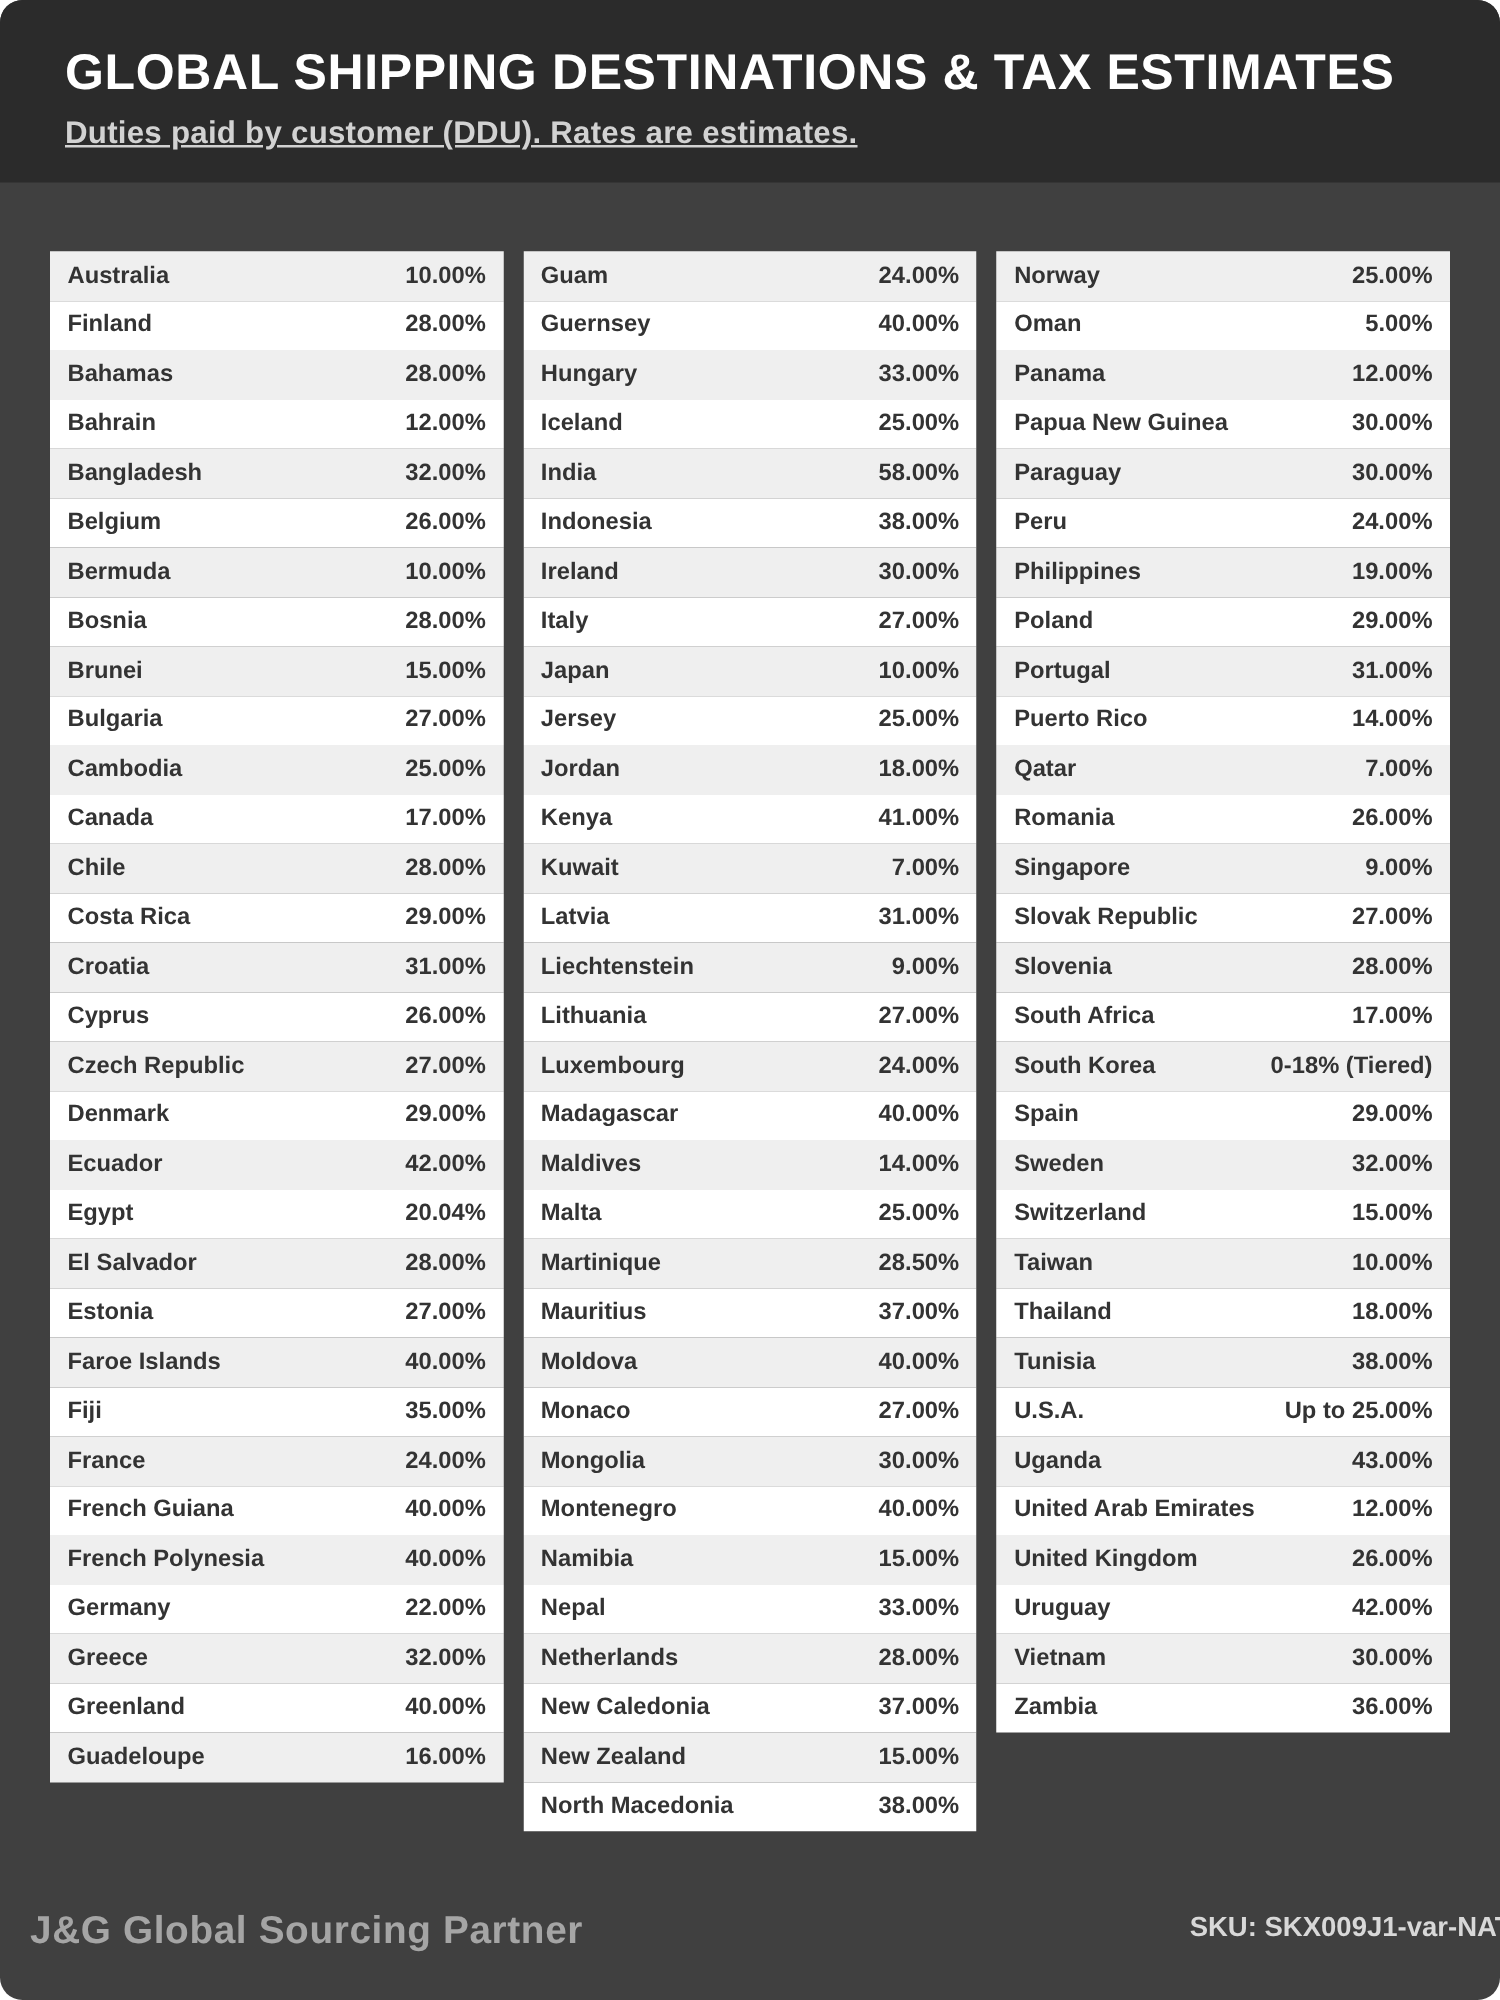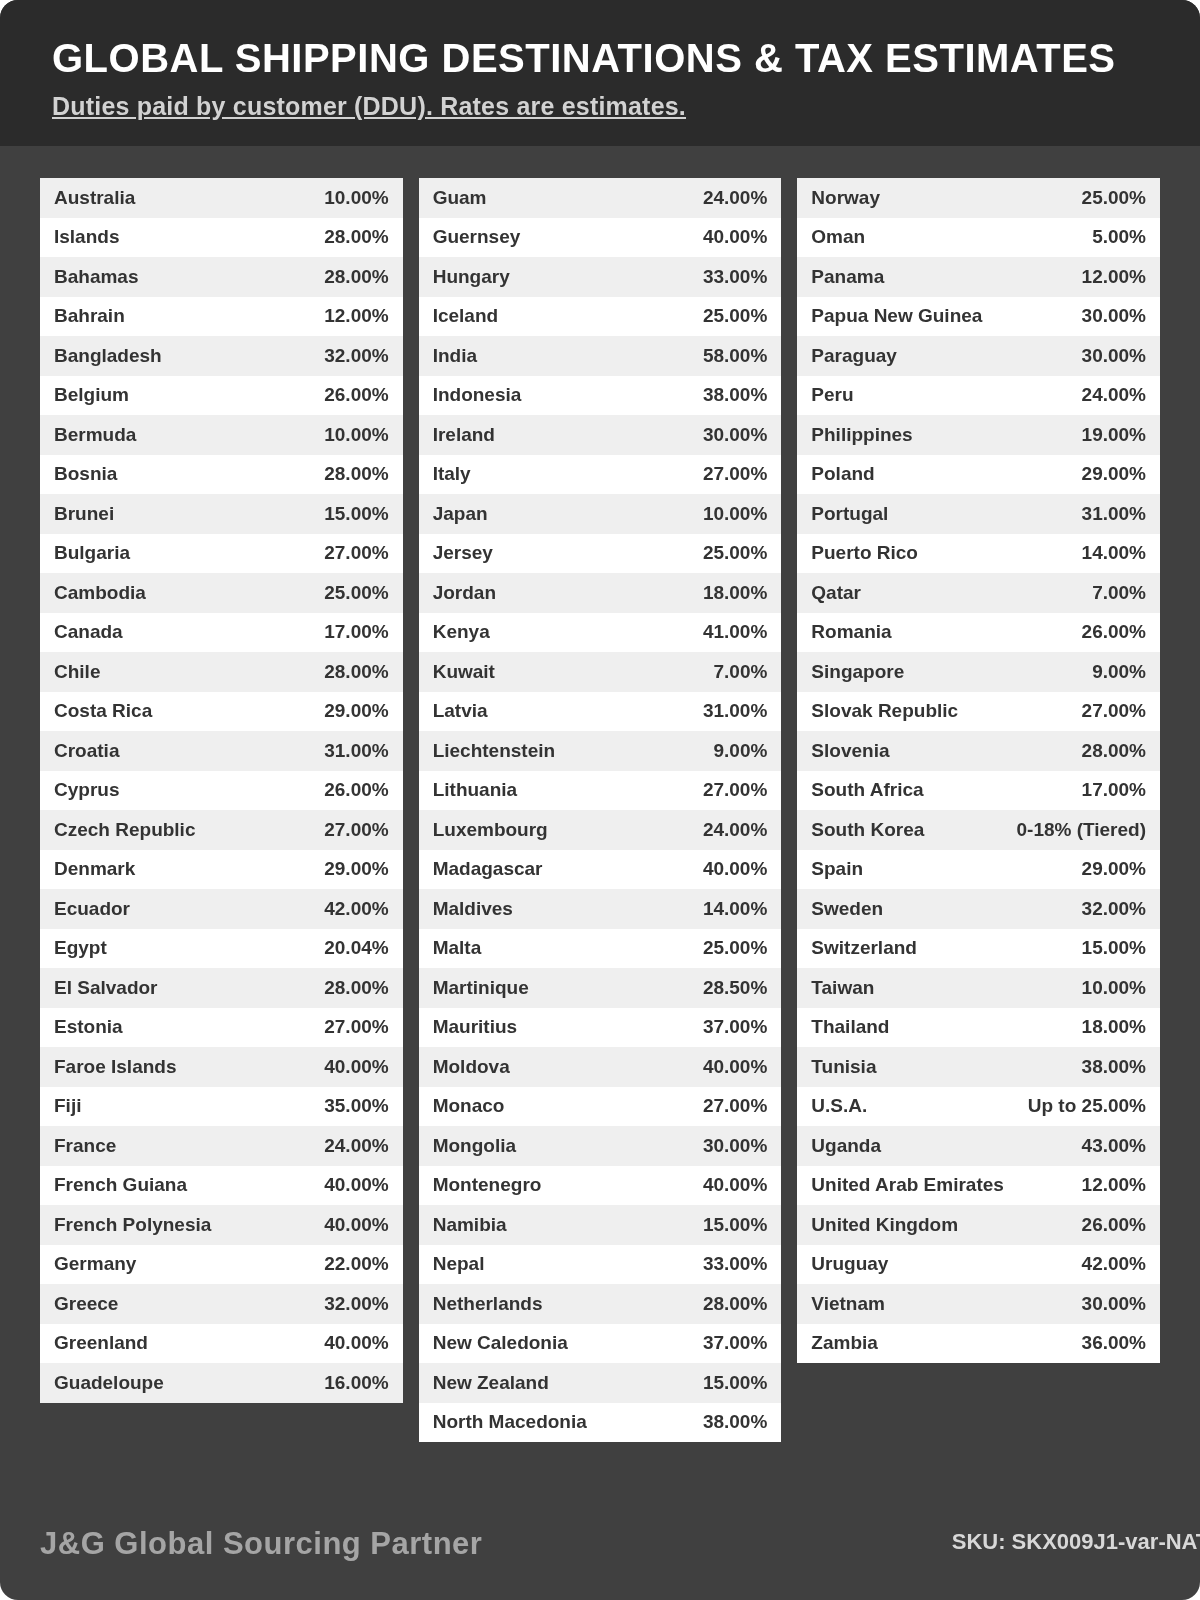--- a/index.html
+++ b/index.html
@@ -34,41 +34,42 @@
     color: #d2d2d2;
     font-size: 25px;
     font-weight: bold;
     letter-spacing: 0.2px;
     text-decoration: underline;
   }
   .grid {
     display: flex;
     gap: 16px;
     padding: 32px 40px 0 40px;
+    margin-top: 23px;
   }
   .col { flex: 1; min-width: 0; }
   .row {
     height: 39.5px;
     display: flex;
     align-items: center;
     justify-content: space-between;
     padding: 0 14px;
     background: #ffffff;
   }
   .row:nth-child(odd) { background: #efefef; }
   .country, .rate {
     font-size: 19px;
     font-weight: bold;
     color: #333333;
     white-space: nowrap;
   }
   .rate { text-align: right; margin-left: 10px; }
   .footer {
     position: absolute;
-    left: 40px; right: 0; bottom: 38px;
+    left: 24px; right: 0; bottom: 38px;
     height: 46px;
   }
   .brand {
     position: absolute;
     left: 0; bottom: 0;
     font-size: 31px;
     font-weight: bold;
     color: #a5a5a5;
     letter-spacing: 0.5px;
   }
@@ -91,21 +92,21 @@
     <p>Duties paid by customer (DDU). Rates are estimates.</p>
   </header>
 
   <main class="grid">
     <section class="col">
         <div class="row">
           <span class="country">Australia</span>
           <span class="rate">10.00%</span>
         </div>
         <div class="row">
-          <span class="country">Islands</span>
+          <span class="country">Finland</span>
           <span class="rate">28.00%</span>
         </div>
         <div class="row">
           <span class="country">Bahamas</span>
           <span class="rate">28.00%</span>
         </div>
         <div class="row">
           <span class="country">Bahrain</span>
           <span class="rate">12.00%</span>
         </div>

